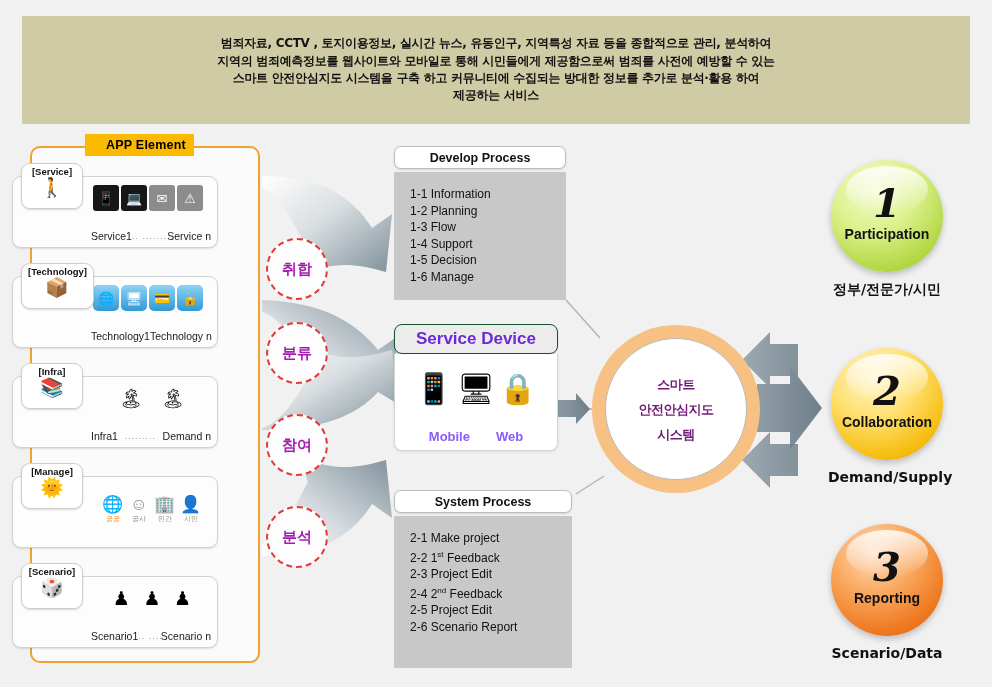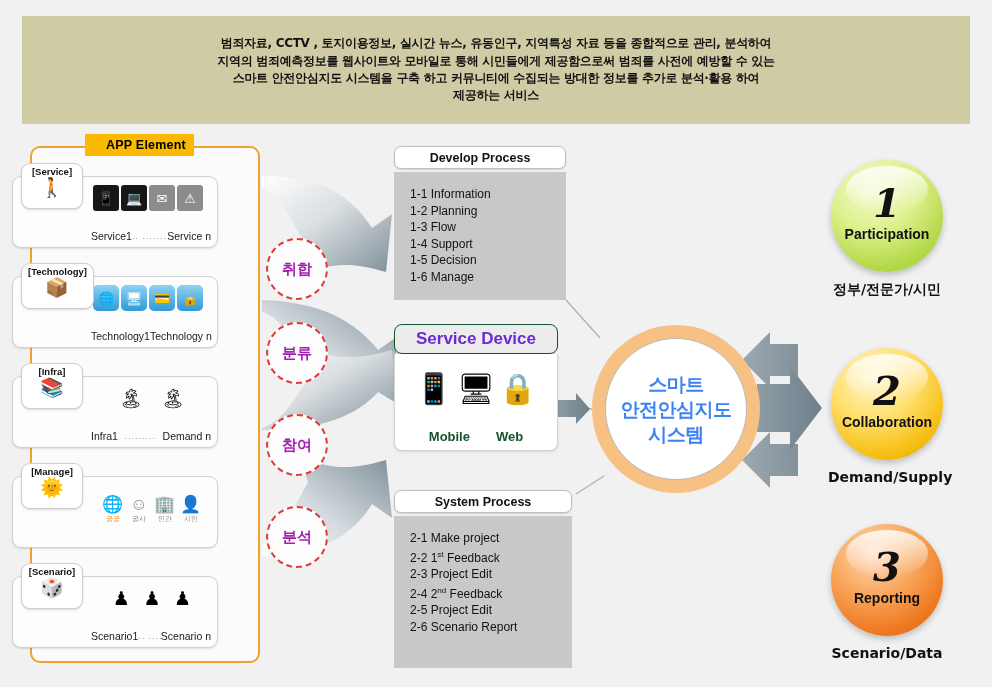--- a/index.html
+++ b/index.html
@@ -105,37 +105,37 @@
     height:28px;display:flex;align-items:center;justify-content:center;
     font-size:17px;font-weight:bold;color:#6d28d9;
     box-shadow:0 1px 2px rgba(0,0,0,.12);
   }
   .sd-body{
     background:#fff;border:1px solid #d4d4d4;border-top:none;
     border-radius:0 0 8px 8px;height:96px;position:relative;
     box-shadow:0 1px 3px rgba(0,0,0,.10);
   }
   .sd-icons{position:absolute;left:0;right:0;top:6px;height:56px;display:flex;align-items:center;justify-content:center;gap:4px;font-size:30px;}
-  .sd-caps{position:absolute;left:0;right:0;bottom:6px;display:flex;justify-content:center;gap:26px;font-size:13px;font-weight:bold;color:#14532d;}
+  .sd-caps{position:absolute;left:0;right:0;bottom:6px;display:flex;justify-content:center;gap:26px;font-size:13px;font-weight:bold;color:#8b5cf6;}
 
   
   .donut{
     position:absolute;left:592px;top:325px;width:168px;height:168px;border-radius:50%;
     background:#f6c183;
     display:flex;align-items:center;justify-content:center;
     z-index:3;
   }
   .donut-inner{
     width:140px;height:140px;border-radius:50%;background:#fff;
     border:1px solid #b9b9b9;
     display:flex;flex-direction:column;align-items:center;justify-content:center;
     text-align:center;
   }
   .donut-inner .dl{
-    font-size:19px;font-weight:bold;color:#3b82f6;line-height:25px;letter-spacing:-0.5px;
+    font-size:13px;font-weight:bold;color:#701a75;line-height:25px;letter-spacing:-0.5px;
     font-family:"DejaVu Sans","Liberation Sans",sans-serif;
   }
 
   
   .res{position:absolute;width:118px;text-align:center;}
   .res .ball{
     width:112px;height:112px;border-radius:50%;margin:0 auto;
     position:relative;display:flex;flex-direction:column;align-items:center;justify-content:center;
     box-shadow:0 3px 6px rgba(0,0,0,.22);
   }

